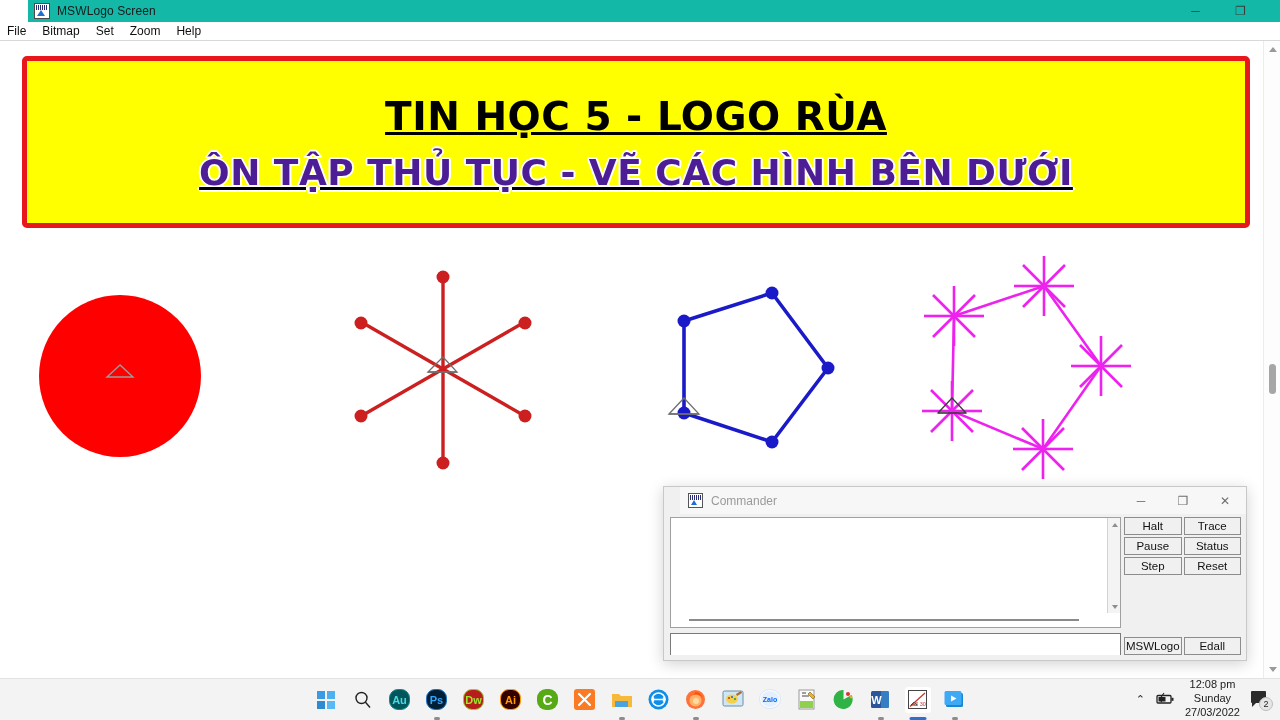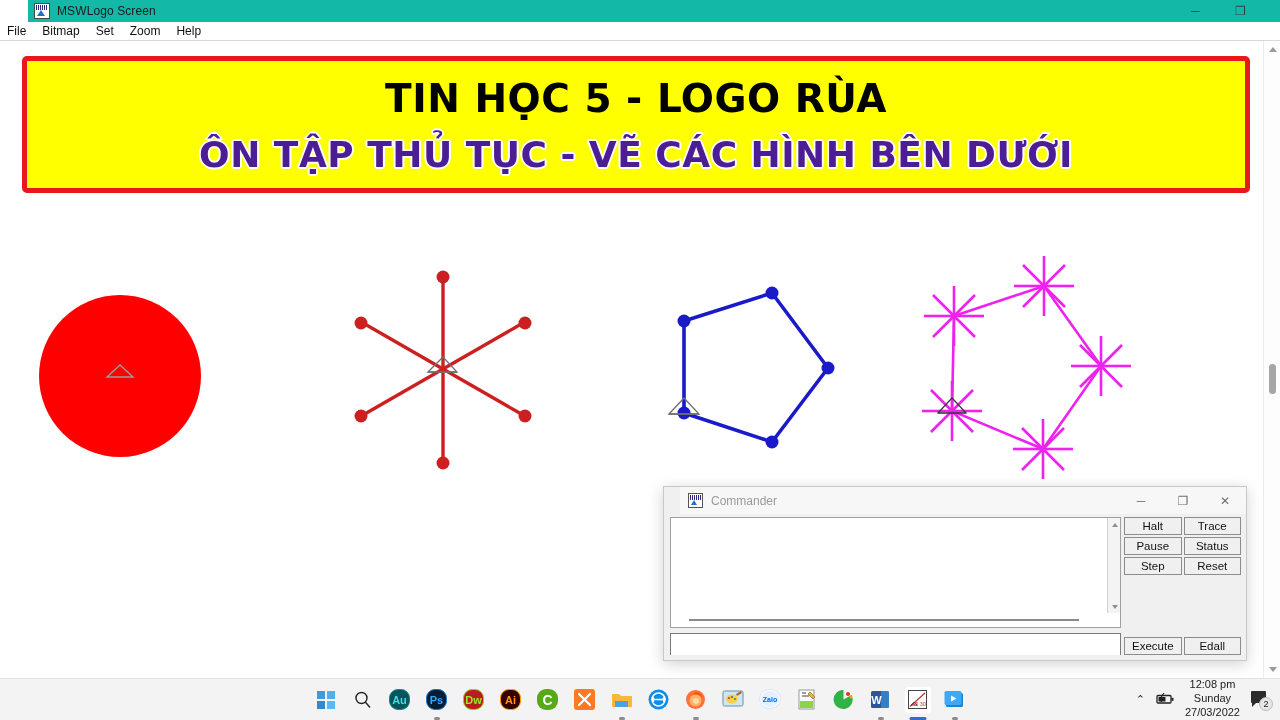--- a/index.html
+++ b/index.html
@@ -73,23 +73,23 @@
   }
   .sb-arrow.up i { border-bottom: 5px solid #9a9a9a; }
   .sb-arrow.down i { border-top: 5px solid #9a9a9a; }
   .sb-thumb {
     position: absolute; left: 5px; width: 7px; height: 30px; top: 323px;
     background: #a6a6a6; border-radius: 4px;
   }
 
   
   .banner {
-    position: absolute; left: 22px; top: 55px; width: 1228px; height: 137px;
+    position: absolute; left: 22px; top: 55px; width: 1228px; height: 172px;
     background: #ffff00; border: 5px solid #e8171c; border-radius: 5px;
-    display: flex; flex-direction: column; align-items: center; justify-content: center;
+    display: flex; flex-direction: column; align-items: center; justify-content: center; text-decoration: underline;
   }
   .banner-line1 {
     font-family: "DejaVu Sans", sans-serif;
     font-size: 39px; font-weight: 700; color: #000;
     letter-spacing: 0.5px; text-align: center; line-height: 1.05;
     margin-top: 4px;
   }
   .banner-line2 {
     font-family: "DejaVu Sans", sans-serif;
     font-size: 36px; font-weight: 700; color: #4c1d95;
@@ -414,21 +414,21 @@
           <div class="cmd-pb">Pause</div>
           <div class="cmd-pb">Status</div>
         </div>
         <div class="btn-row">
           <div class="cmd-pb">Step</div>
           <div class="cmd-pb">Reset</div>
         </div>
       </div>
 
       <div class="cmd-bottom-buttons">
-        <div class="cmd-pb">Execute</div>
+        <div class="cmd-pb">MSWLogo</div>
         <div class="cmd-pb">Edall</div>
       </div>
     </div>
   </div>
 
   <div class="taskbar">
     <div class="tasks">
 
       <div class="task">
         <svg width="20" height="20" viewBox="0 0 20 20">

